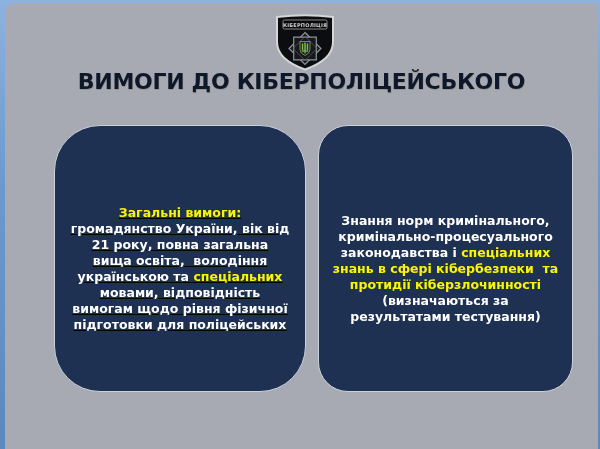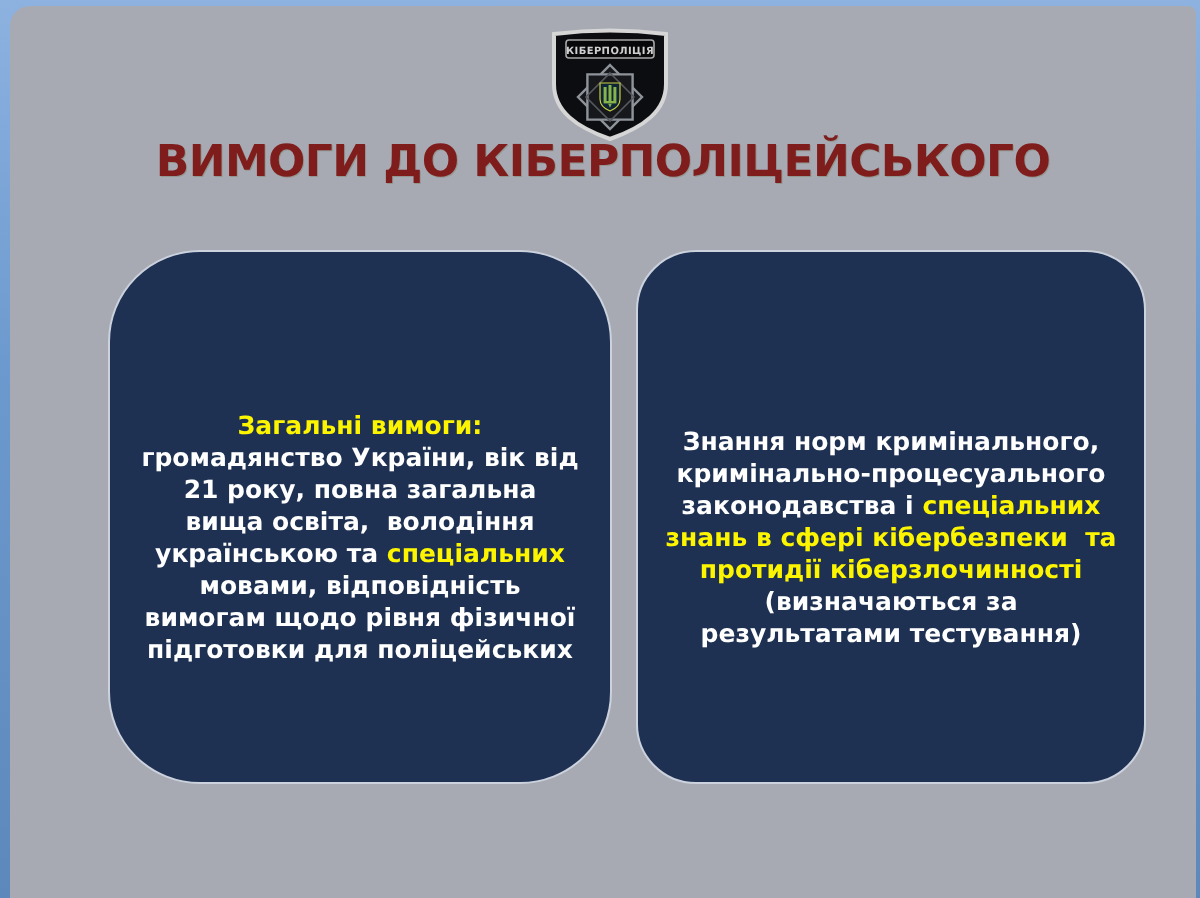--- a/index.html
+++ b/index.html
@@ -29,41 +29,41 @@
     top: 9px;
     width: 66px;
     height: 59px;
   }
   .slide-title {
     position: absolute;
     left: 0;
     right: 0;
     top: 66px;
     text-align: center;
-    color: #7f1d1d;
+    color: #0f172a;
     font-size: 22px;
     font-weight: bold;
     letter-spacing: -0.3px;
     text-shadow: 0.5px 0.5px 0 rgba(90,90,40,0.25);
     white-space: nowrap;
   }
   .card {
     position: absolute;
     top: 122px;
     height: 267px;
     background: #1e3153;
     border: 1px solid #ccd2dd;
     border-radius: 46px;
     box-sizing: border-box;
     display: flex;
     align-items: center;
     justify-content: center;
     padding: 0 10px;
   }
-  .card-left  { left: 49px;  width: 252px; }
+  .card-left  { left: 49px;  width: 252px; text-decoration: underline; }
   .card-right { left: 313px; width: 255px; border-radius: 30px; }
   .card-text {
     color: #ffffff;
     font-weight: bold;
     font-size: 12.5px;
     line-height: 16px;
     text-align: center;
     white-space: pre-line;
     margin-top: 4px;
   }

